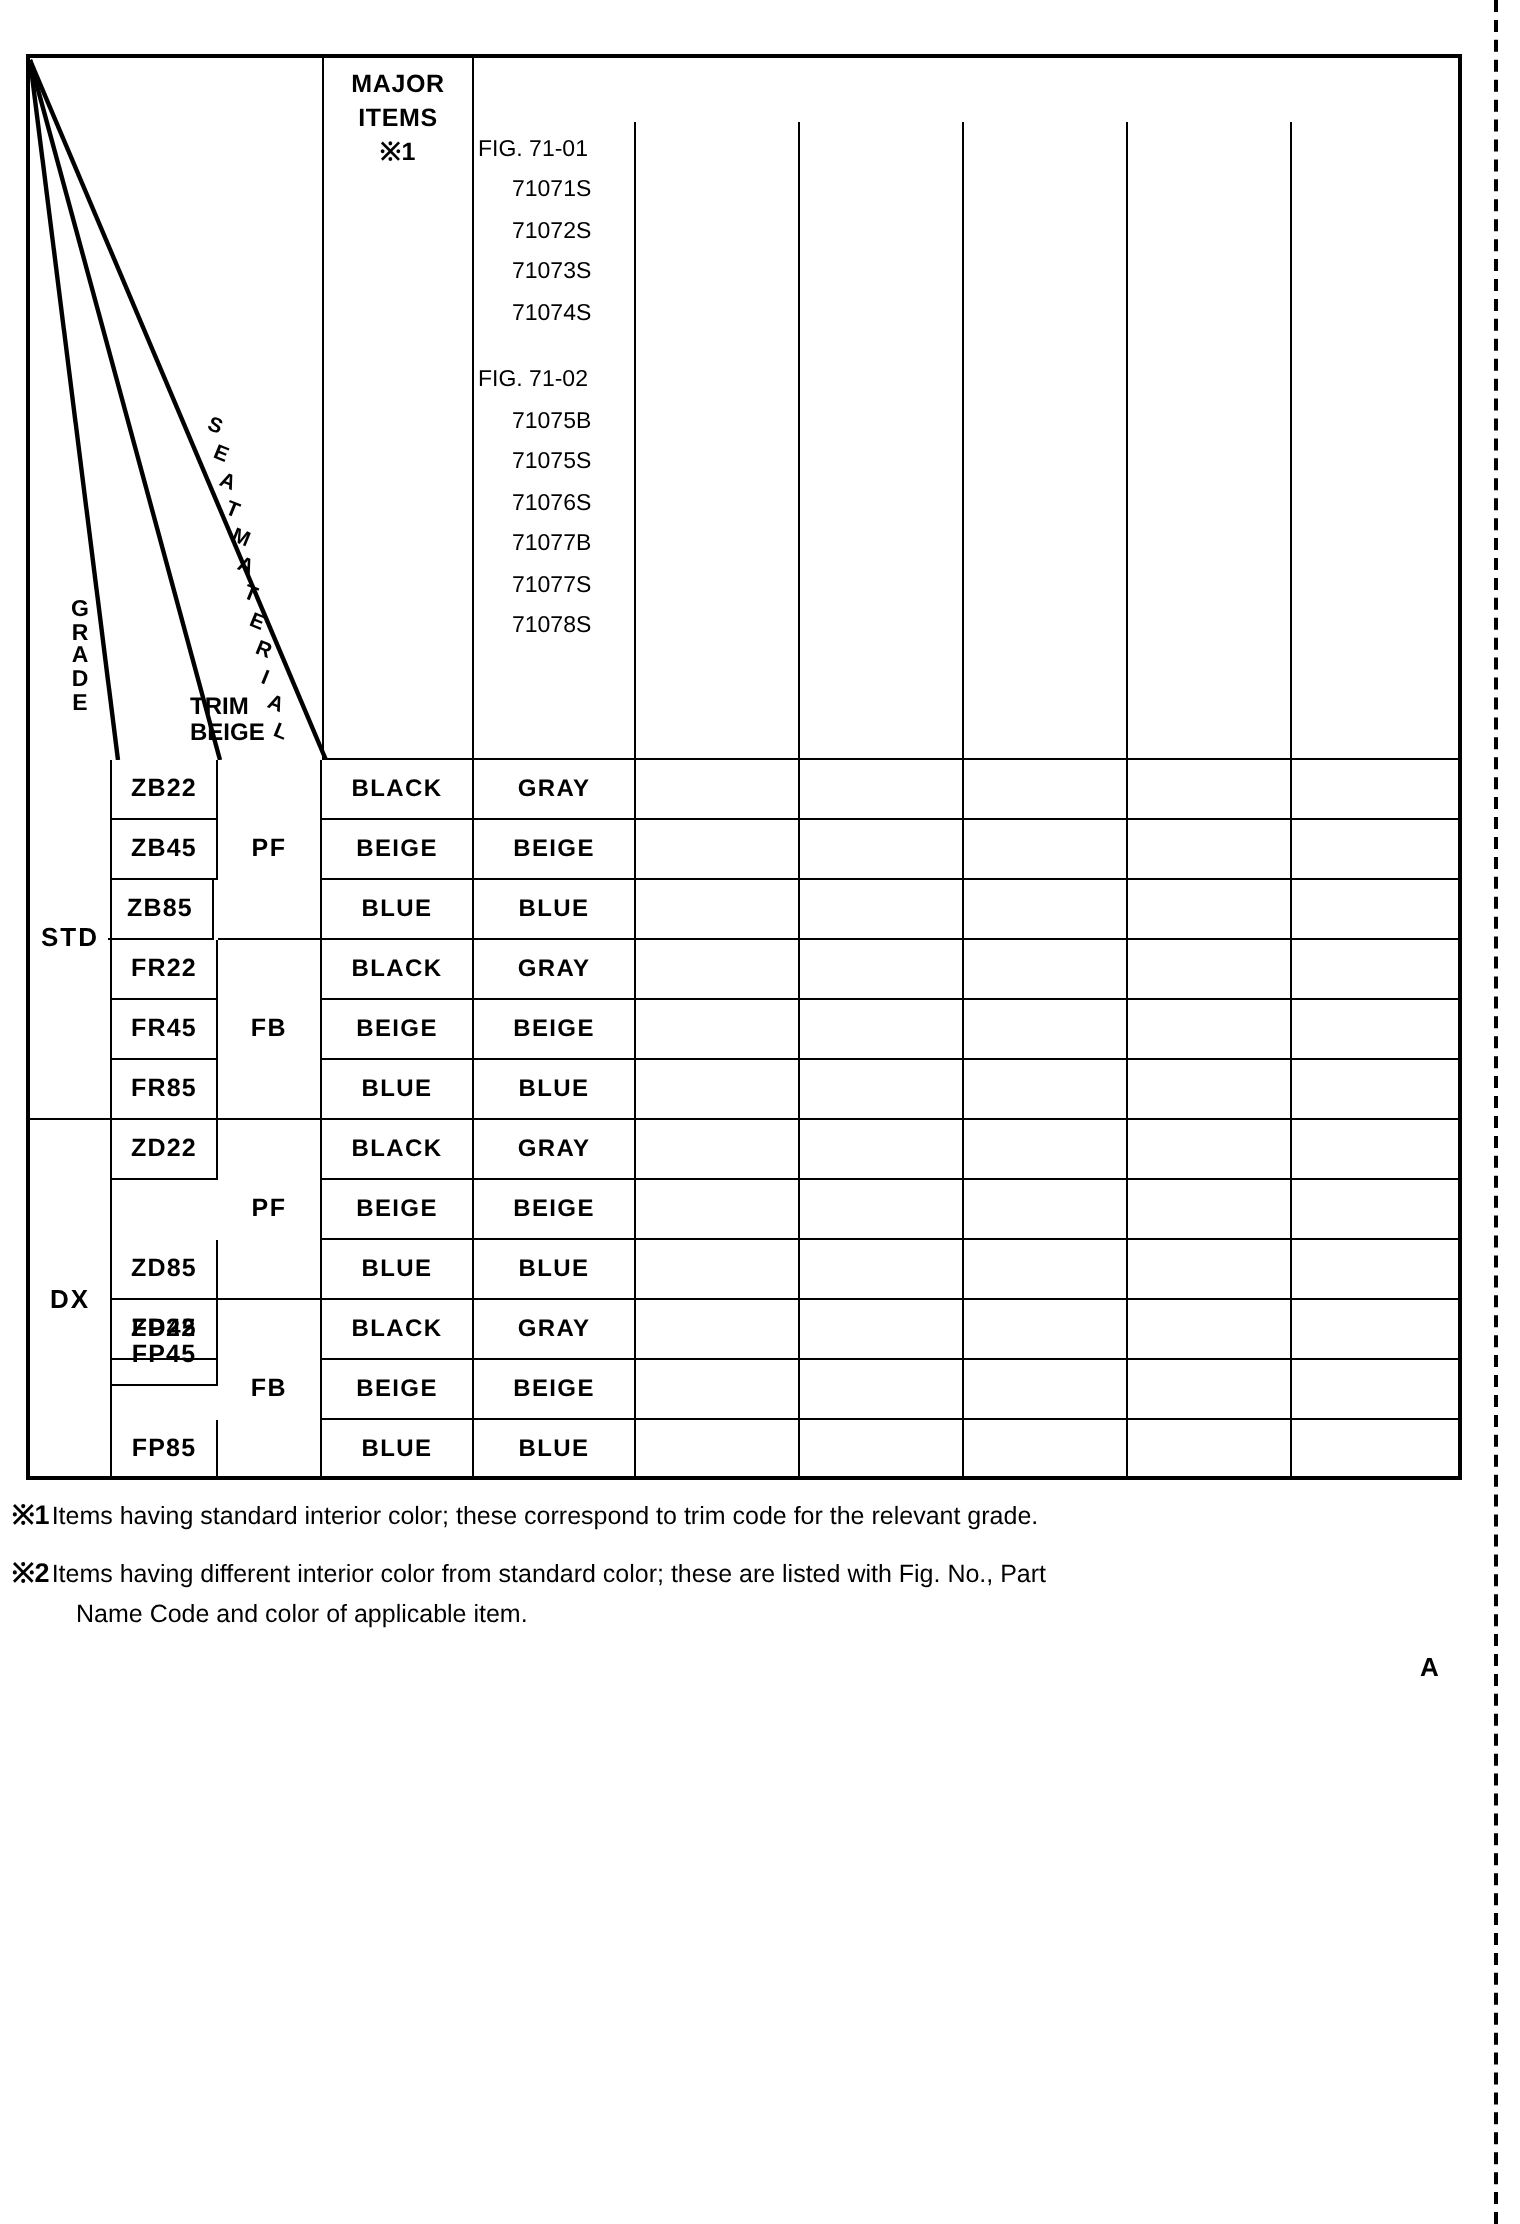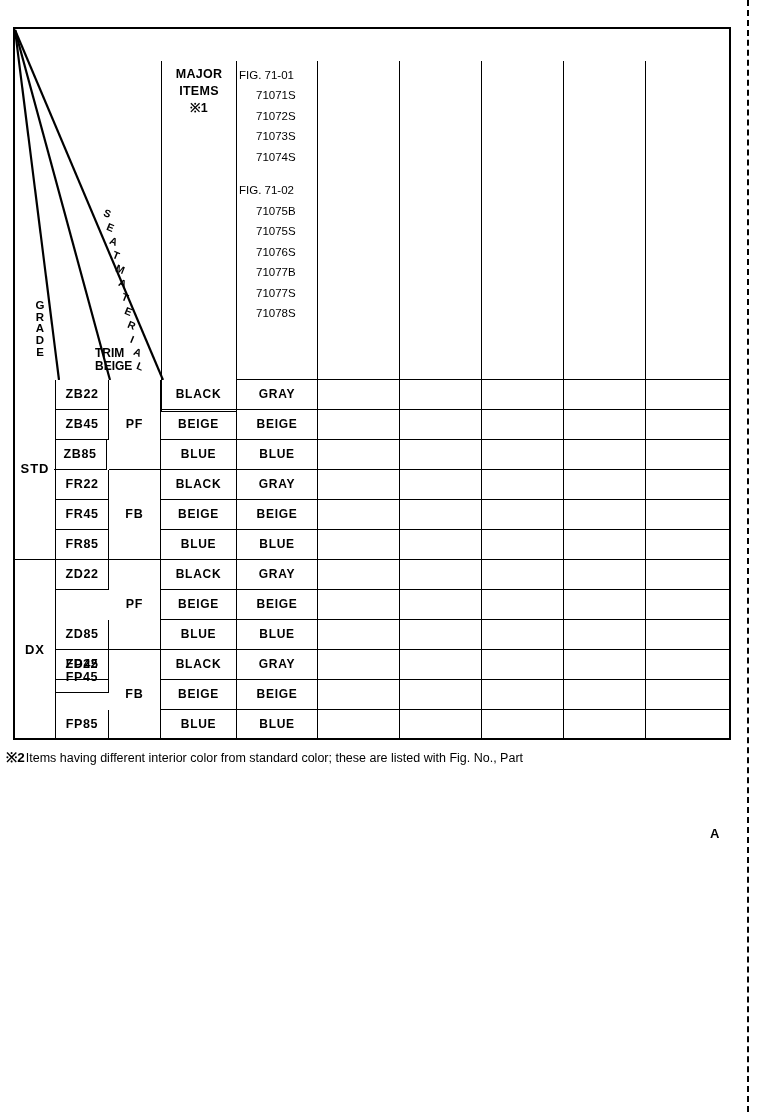--- a/index.html
+++ b/index.html
@@ -195,21 +195,21 @@
     <span style="left:101px; top:234px; transform:rotate(22deg);">M</span>
     <span style="left:104px; top:248px; transform:rotate(22deg);">A</span>
     <span style="left:107px; top:262px; transform:rotate(22deg);">T</span>
     <span style="left:110px; top:276px; transform:rotate(22deg);">E</span>
     <span style="left:113px; top:290px; transform:rotate(22deg);">R</span>
     <span style="left:116px; top:304px; transform:rotate(22deg);">I</span>
     <span style="left:119px; top:317px; transform:rotate(22deg);">A</span>
     <span style="left:122px; top:331px; transform:rotate(22deg);">L</span>
   </div>
 
-  <div class="cell hdr-major bl br bb" style="left:146px; top:0px; width:76px; height:351px;margin-top:32px;">
+  <div class="cell hdr-major bl br bb" style="left:146px; top:0px; width:76px; height:351px;">
     <span class="l1">MAJOR</span>
     <span class="l2">ITEMS</span>
     <span class="l3">※1</span>
   </div>
 
 
   <div class="figlist br bb" style="left:222px; top:32px; width:81px; height:319px;"><span class="fig">FIG. 71-01</span><span class="sub">71071S</span><span class="sub">71072S</span><span class="sub">71073S</span><span class="sub">71074S</span><span class="gap"></span><span class="fig">FIG. 71-02</span><span class="sub">71075B</span><span class="sub">71075S</span><span class="sub">71076S</span><span class="sub">71077B</span><span class="sub">71077S</span><span class="sub">71078S</span></div>
 
   <div class="cell br bb" style="left:303px; top:32px; width:82px; height:319px;"></div>
   <div class="cell br bb" style="left:385px; top:32px; width:82px; height:319px;"></div>
@@ -319,17 +319,21 @@
       <div class="cell br " style="left: 385px; top: 681px; width: 82px; height: 30px;"></div>
       <div class="cell br " style="left: 467px; top: 681px; width: 82px; height: 30px;"></div>
       <div class="cell br " style="left: 549px; top: 681px; width: 82px; height: 30px;"></div>
       <div class="cell " style="left: 631px; top: 681px; width: 85px; height: 30px;"></div>
     </div>
 
 </div>
 
 <div class="notes">
   <div class="note">
+    <span class="mark">※1</span><span class="body">Items having standard interior color; these correspond to trim code for the relevant grade.</span>
+  </div>
+  <div class="note">
     <span class="mark">※2</span><span class="body">Items having different interior color from standard color; these are listed with Fig. No., Part</span>
+    <span class="cont">Name Code and color of applicable item.</span>
   </div>
 </div>
 
 <div class="page-mark">A</div>
 
 </body></html>

